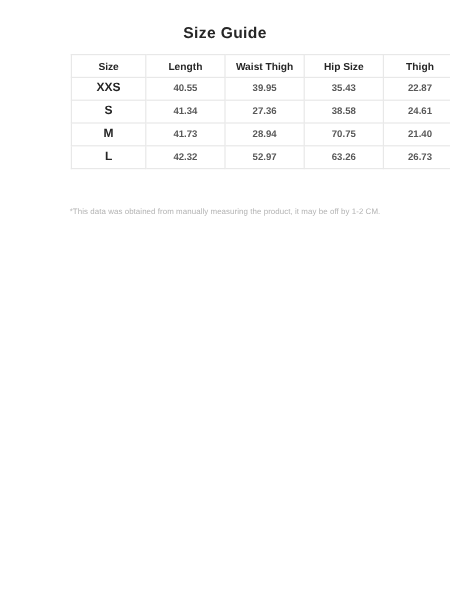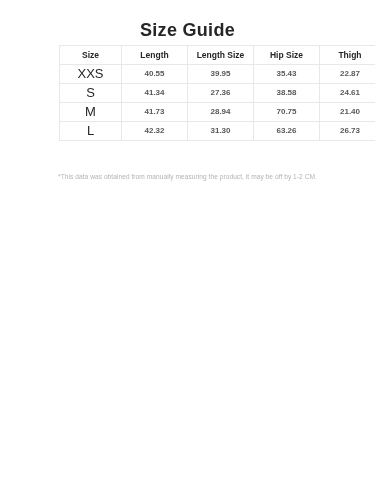--- a/index.html
+++ b/index.html
@@ -22,21 +22,21 @@
     background: #ffffff;
     box-sizing: border-box;
   }
 
   .title {
     position: absolute;
     top: 20px;
     left: 0;
     width: 375px;
     text-align: center;
-    font-size: 18px;
+    font-size: 13px;
     font-weight: bold;
     color: #262626;
     letter-spacing: 0.3px;
   }
 
   .table-wrap {
     position: absolute;
     top: 45px;
     left: 27px;
     width: 321px;
@@ -63,23 +63,23 @@
     white-space: nowrap;
   }
 
   table.size-table th {
     font-weight: bold;
     color: #262626;
     font-size: 8.5px;
   }
 
   table.size-table td.size-cell {
-    font-weight: normal;
+    font-weight: bold;
     color: #262626;
-    font-size: 13px;
+    font-size: 10px;
   }
 
   col.c-size   { width: 62px; }
   col.c-length { width: 66px; }
   col.c-waist  { width: 66px; }
   col.c-hip    { width: 66px; }
   col.c-thigh  { width: 61px; }
 
   .footnote {
     position: absolute;
@@ -106,21 +106,21 @@
         <col class="c-size">
         <col class="c-length">
         <col class="c-waist">
         <col class="c-hip">
         <col class="c-thigh">
       </colgroup>
       <thead>
         <tr>
           <th>Size</th>
           <th>Length</th>
-          <th>Length Size</th>
+          <th>Waist Thigh</th>
           <th>Hip Size</th>
           <th>Thigh</th>
         </tr>
       </thead>
       <tbody>
         <tr>
           <td class="size-cell">XXS</td>
           <td>40.55</td>
           <td>39.95</td>
           <td>35.43</td>
@@ -136,21 +136,21 @@
         <tr>
           <td class="size-cell">M</td>
           <td>41.73</td>
           <td>28.94</td>
           <td>70.75</td>
           <td>21.40</td>
         </tr>
         <tr>
           <td class="size-cell">L</td>
           <td>42.32</td>
-          <td>31.30</td>
+          <td>52.97</td>
           <td>63.26</td>
           <td>26.73</td>
         </tr>
       </tbody>
     </table>
   </div>
 
   <div class="footnote">*This data was obtained from manually measuring the product, it may be off by 1-2 CM.</div>
 
 </div>

